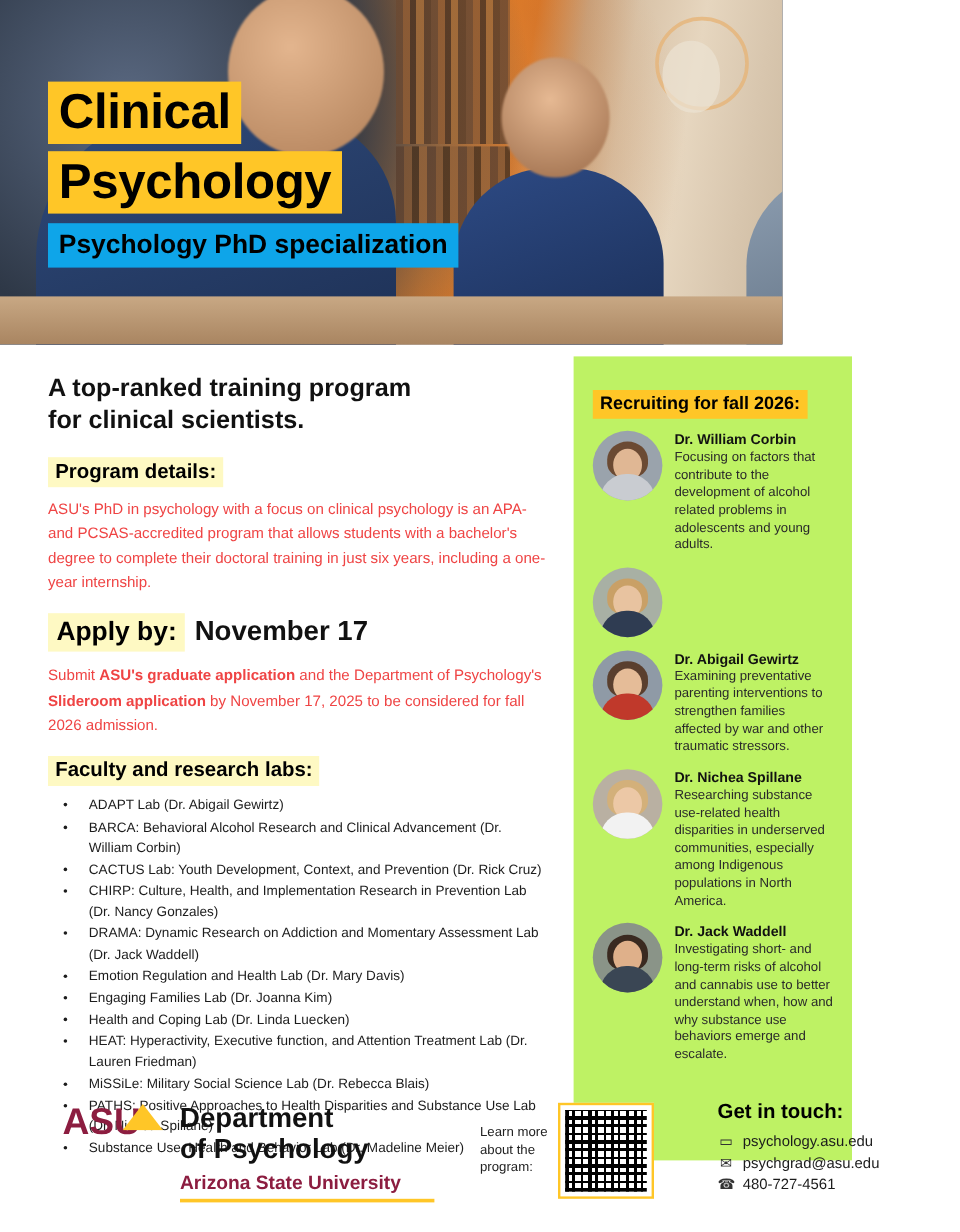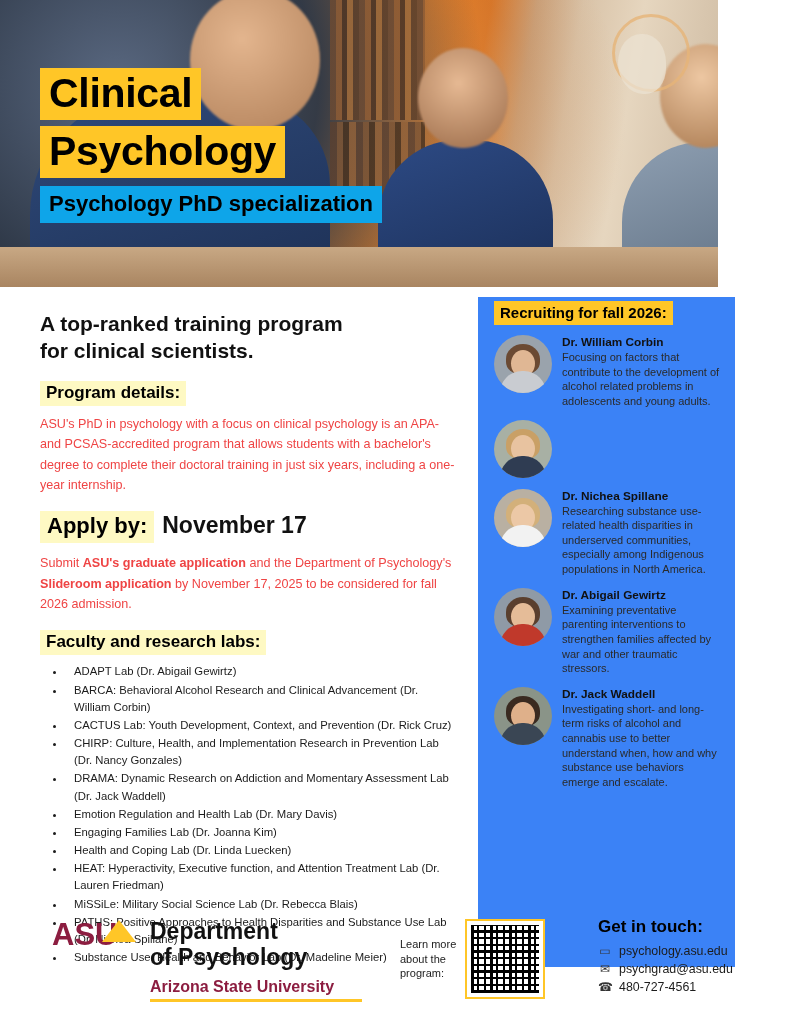--- a/index.html
+++ b/index.html
@@ -12,21 +12,21 @@
     height: 1027px;
     font-family: "Liberation Sans", sans-serif;
     color: #222222;
     overflow: hidden;
     position: relative;
   }
 
   
   .hero {
     position: relative;
-    width: 718px;
+    width: 652px;
     height: 287px;
     overflow: hidden;
     background: #2b2f36;
   }
   .hero-photo {
     position: absolute;
     inset: 0;
     background:
       radial-gradient(circle at 16% 30%, rgba(90,105,130,0.95) 0%, rgba(45,55,70,0.95) 32%, rgba(30,34,42,0) 58%),
       radial-gradient(circle at 52% 42%, rgba(240,160,80,0.45) 0%, rgba(200,110,40,0.15) 40%, rgba(0,0,0,0) 62%),
@@ -153,25 +153,25 @@
     position: relative;
     display: flex;
     padding: 0;
   }
   .left-col {
     width: 470px;
     padding: 18px 14px 0 40px;
     box-sizing: border-box;
   }
   .right-col {
-    width: 257px;
+    width: 232px;
     margin-left: 8px;
     margin-top: 10px;
-    background: #3b82f6;
-    padding: 4px 14px 16px 16px;
+    background: #bef264;
+    padding: 28px 14px 16px 16px;
     box-sizing: border-box;
   }
 
   h1.lede {
     font-size: 21px;
     line-height: 1.28;
     font-weight: bold;
     color: #111111;
     margin: 6px 0 16px 0;
   }
@@ -470,40 +470,40 @@
 
     <div class="person">
       <div class="avatar" style="background:#a8b0a4">
         <div class="hair" style="background:#c9a066"></div>
         <div class="face" style="background:#e8c3a0"></div>
         <div class="torso" style="background:#2f3c52"></div>
       </div>
     </div>
 
     <div class="person">
+      <div class="avatar" style="background:#8f9aa6">
+        <div class="hair" style="background:#5a3f2e"></div>
+        <div class="face" style="background:#e5bc98"></div>
+        <div class="torso" style="background:#c0392b"></div>
+      </div>
+      <div class="person-text">
+        <div class="person-name">Dr. Abigail Gewirtz</div>
+        <div class="person-desc">Examining preventative parenting interventions to strengthen families affected by war and other traumatic stressors.</div>
+      </div>
+    </div>
+
+    <div class="person">
       <div class="avatar" style="background:#b9b0a2">
         <div class="hair" style="background:#d3b07a"></div>
         <div class="face" style="background:#ecc8a6"></div>
         <div class="torso" style="background:#f2f2f2"></div>
       </div>
       <div class="person-text">
         <div class="person-name">Dr. Nichea Spillane</div>
         <div class="person-desc">Researching substance use-related health disparities in underserved communities, especially among Indigenous populations in North America.</div>
-      </div>
-    </div>
-
-    <div class="person">
-      <div class="avatar" style="background:#8f9aa6">
-        <div class="hair" style="background:#5a3f2e"></div>
-        <div class="face" style="background:#e5bc98"></div>
-        <div class="torso" style="background:#c0392b"></div>
-      </div>
-      <div class="person-text">
-        <div class="person-name">Dr. Abigail Gewirtz</div>
-        <div class="person-desc">Examining preventative parenting interventions to strengthen families affected by war and other traumatic stressors.</div>
       </div>
     </div>
 
     <div class="person">
       <div class="avatar" style="background:#8a9488">
         <div class="hair" style="background:#3a2a20"></div>
         <div class="face" style="background:#dfb08a"></div>
         <div class="torso" style="background:#3a4654"></div>
       </div>
       <div class="person-text">

